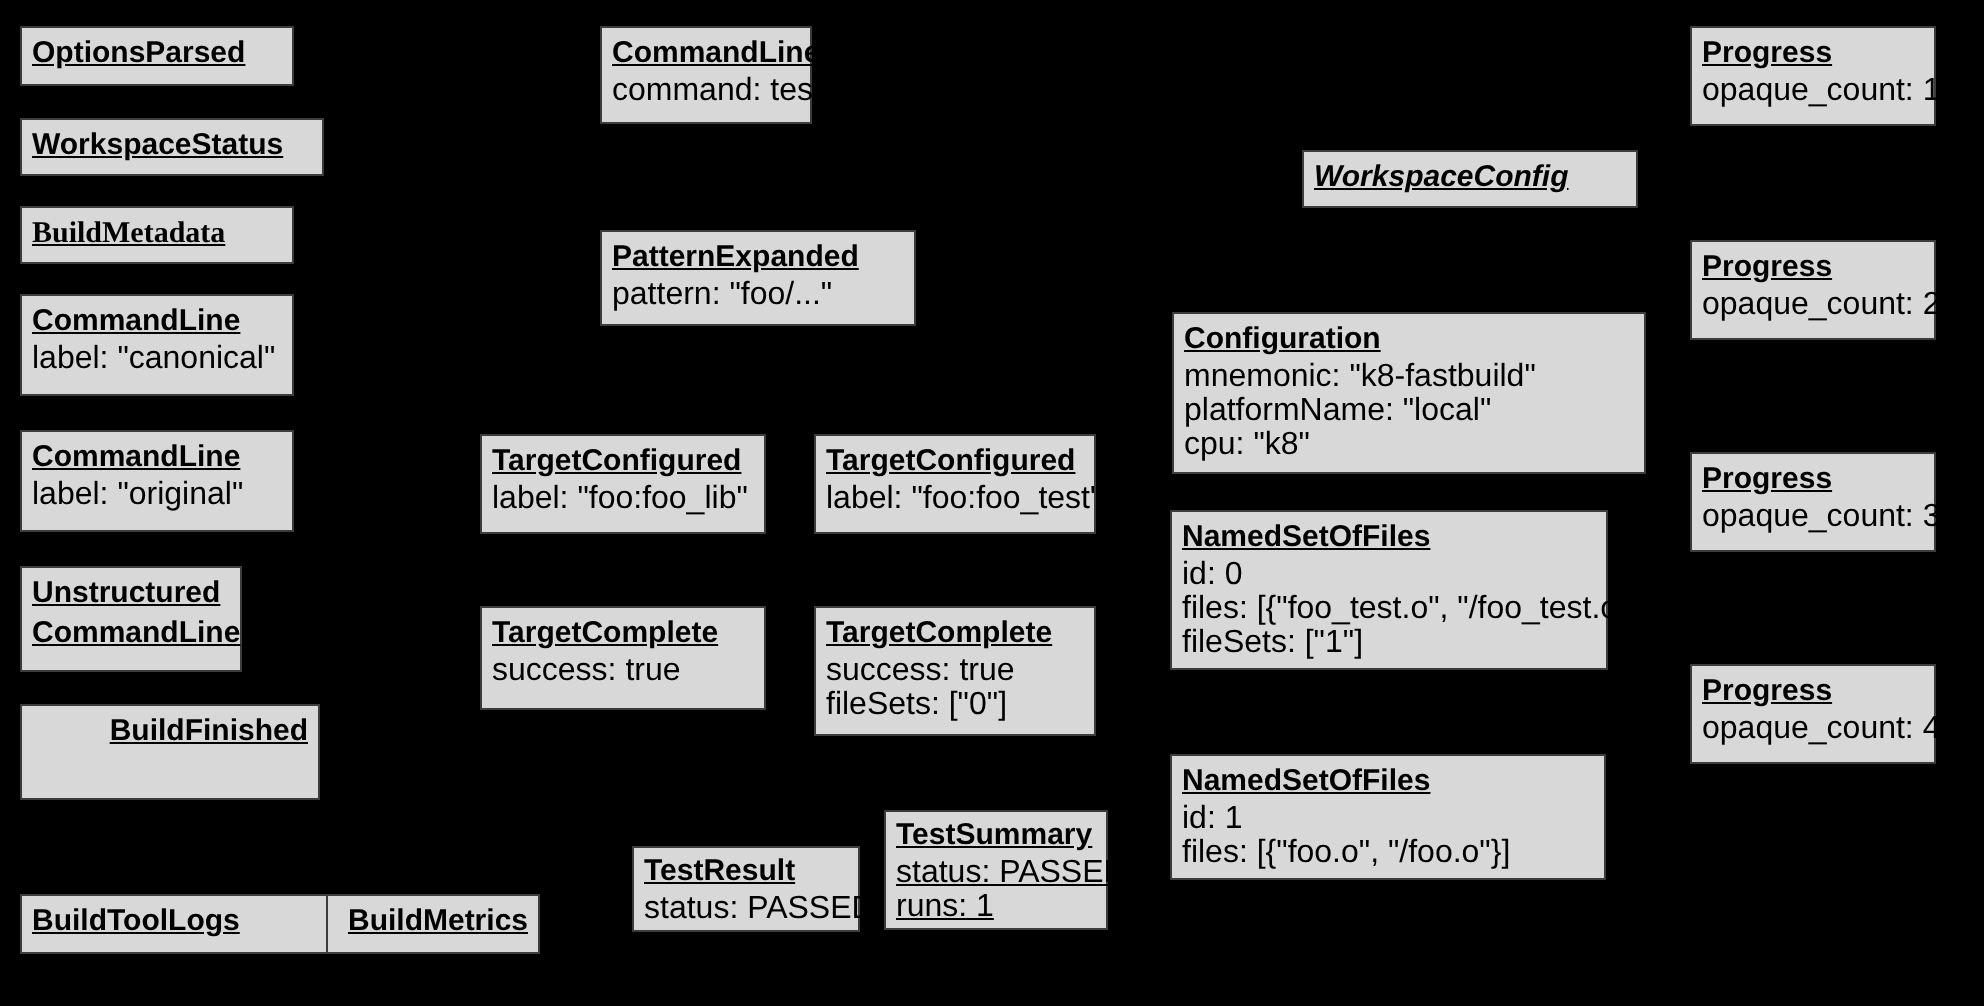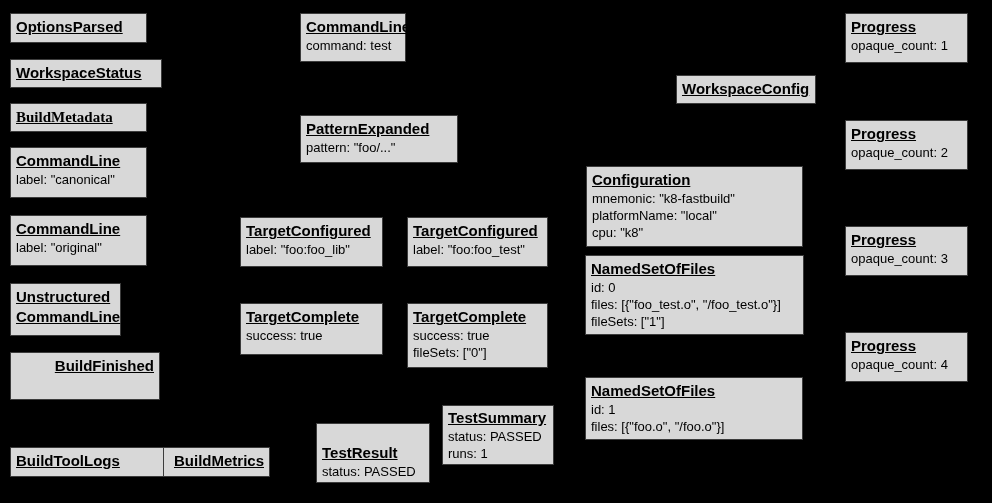--- a/index.html
+++ b/index.html
@@ -20,21 +20,21 @@
   }
   .t{
     font-weight:bold;
     font-size:15px;
     line-height:20px;
     text-decoration:underline;
     color:#000;
     white-space:normal;
   }
   .b{
-    font-size:13px;
+    font-size:16px;
     line-height:17px;
     color:#000;
     white-space:nowrap;
   }
 </style>
 </head>
 <body>
 
 <div id="canvas">
 
@@ -100,36 +100,36 @@
     <div class="t">TargetComplete</div>
     <div class="b">success: true</div>
   </div>
 
   <div class="node" style="left:407px;top:303px;width:141px;min-height:65px;">
     <div class="t">TargetComplete</div>
     <div class="b">success: true</div>
     <div class="b">fileSets: ["0"]</div>
   </div>
 
-  <div class="node" style="left:316px;top:423px;width:114px;min-height:40px;padding-top:19px;padding-bottom:2px;">
+  <div class="node" style="left:316px;top:423px;width:114px;min-height:40px;padding-top:2px;padding-bottom:2px;">
     <div class="t">TestResult</div>
     <div class="b">status: PASSED</div>
   </div>
 
-  <div class="node" style="left:442px;top:405px;width:112px;min-height:59px;padding-top:2px;padding-bottom:2px;">
+  <div class="node" style="left:442px;top:405px;width:112px;min-height:59px;padding-top:2px;padding-bottom:2px;text-decoration:underline;">
     <div class="t">TestSummary</div>
     <div class="b">status: PASSED</div>
     <div class="b">runs: 1</div>
   </div>
 
-  <div class="node" style="left:676px;top:75px;width:140px;min-height:28px;">
+  <div class="node" style="left:651px;top:75px;width:168px;min-height:28px;font-style:italic;">
     <div class="t">WorkspaceConfig</div>
   </div>
 
-  <div class="node" style="left:586px;top:156px;width:217px;min-height:81px;margin-top:10px;">
+  <div class="node" style="left:586px;top:156px;width:237px;min-height:81px;">
     <div class="t">Configuration</div>
     <div class="b">mnemonic: "k8-fastbuild"</div>
     <div class="b">platformName: "local"</div>
     <div class="b">cpu: "k8"</div>
   </div>
 
   <div class="node" style="left:585px;top:255px;width:219px;min-height:75px;">
     <div class="t">NamedSetOfFiles</div>
     <div class="b">id: 0</div>
     <div class="b">files: [{"foo_test.o", "/foo_test.o"}]</div>

